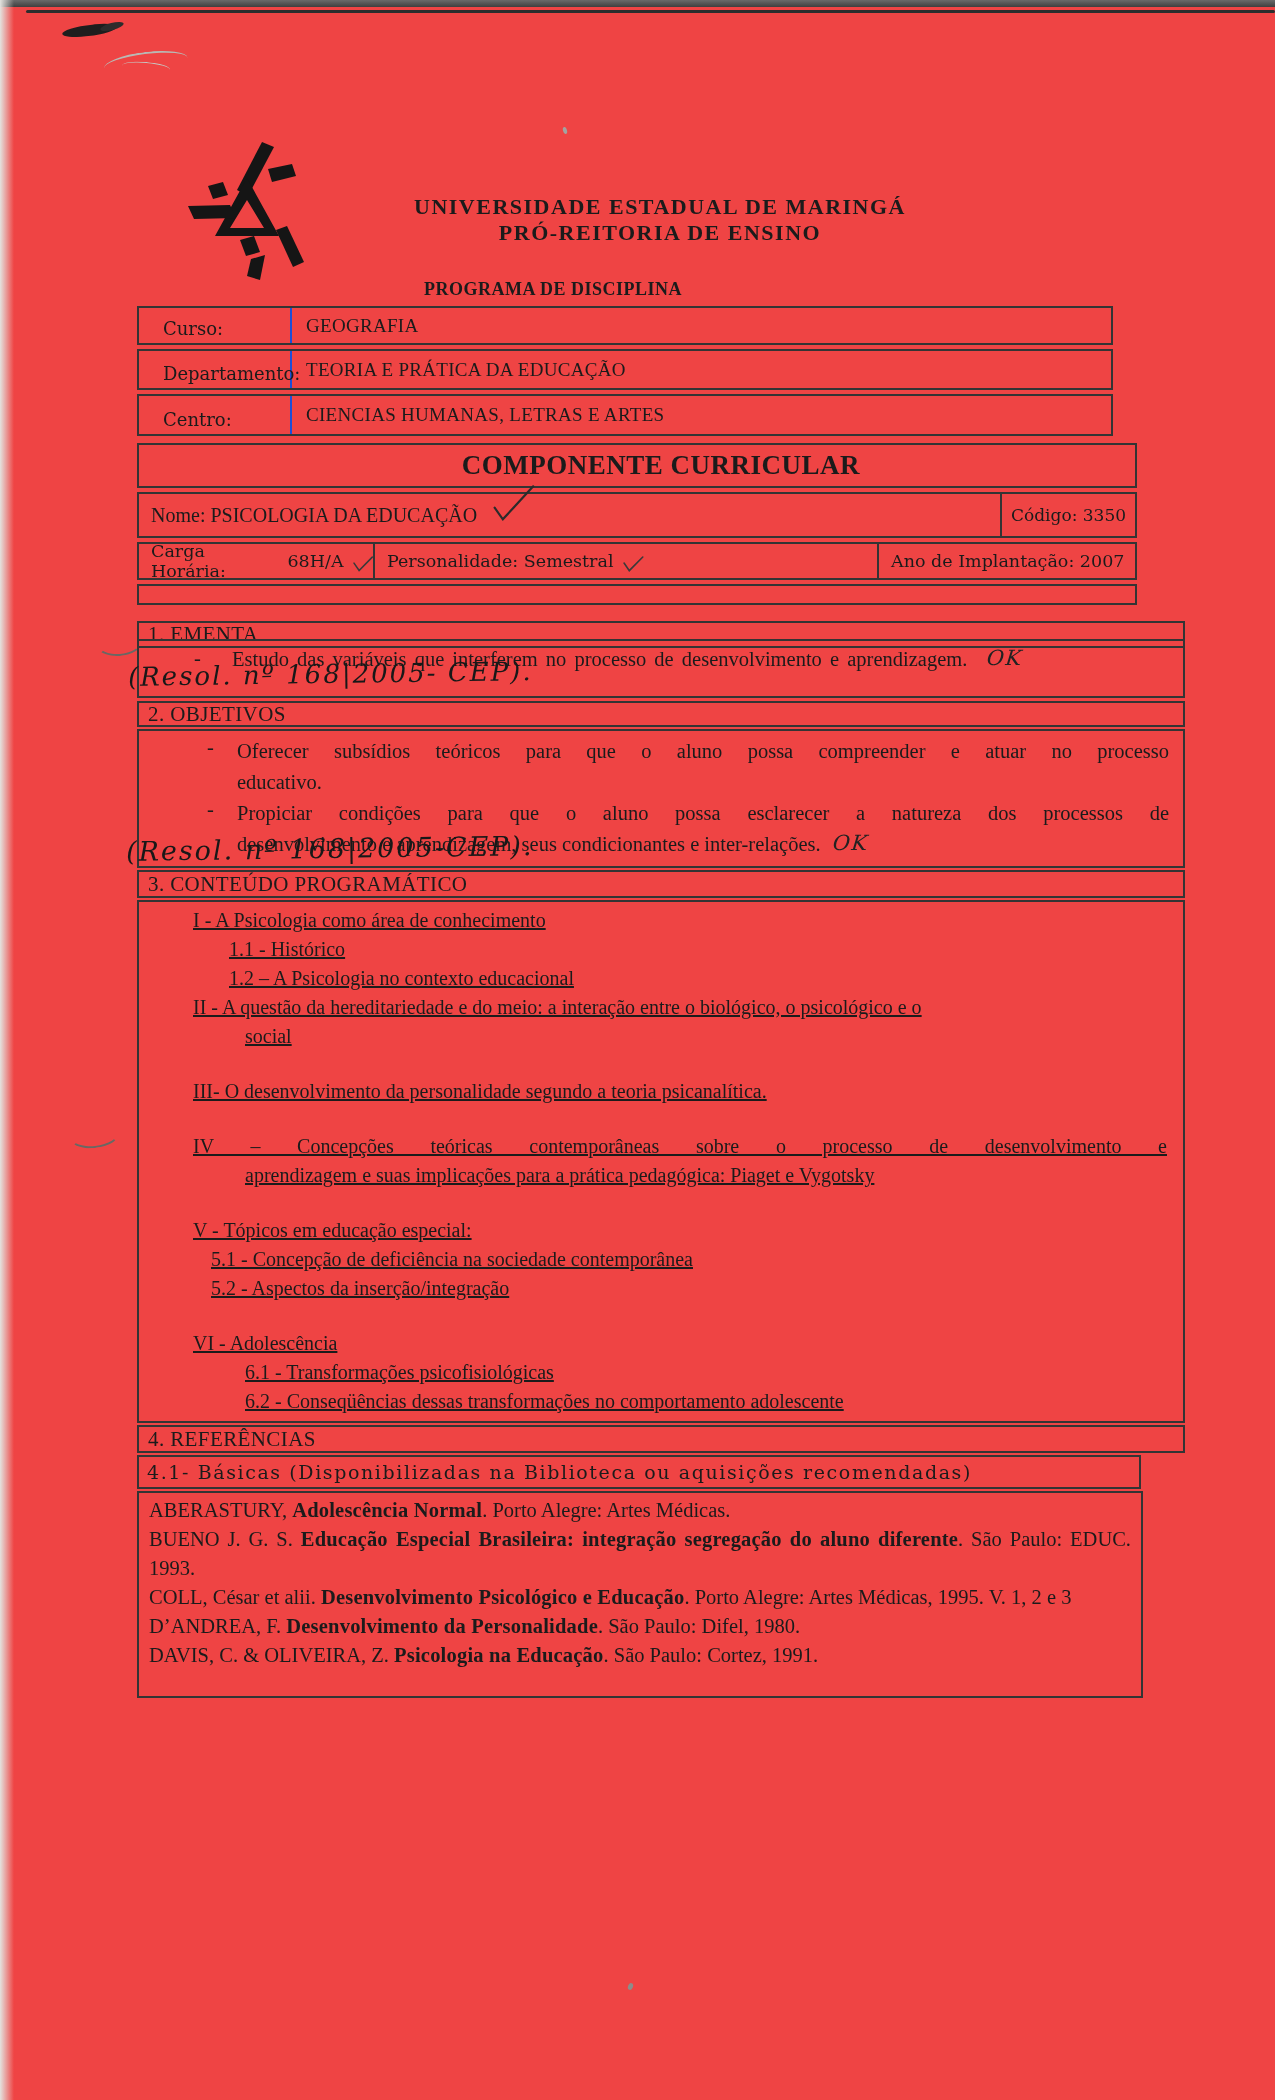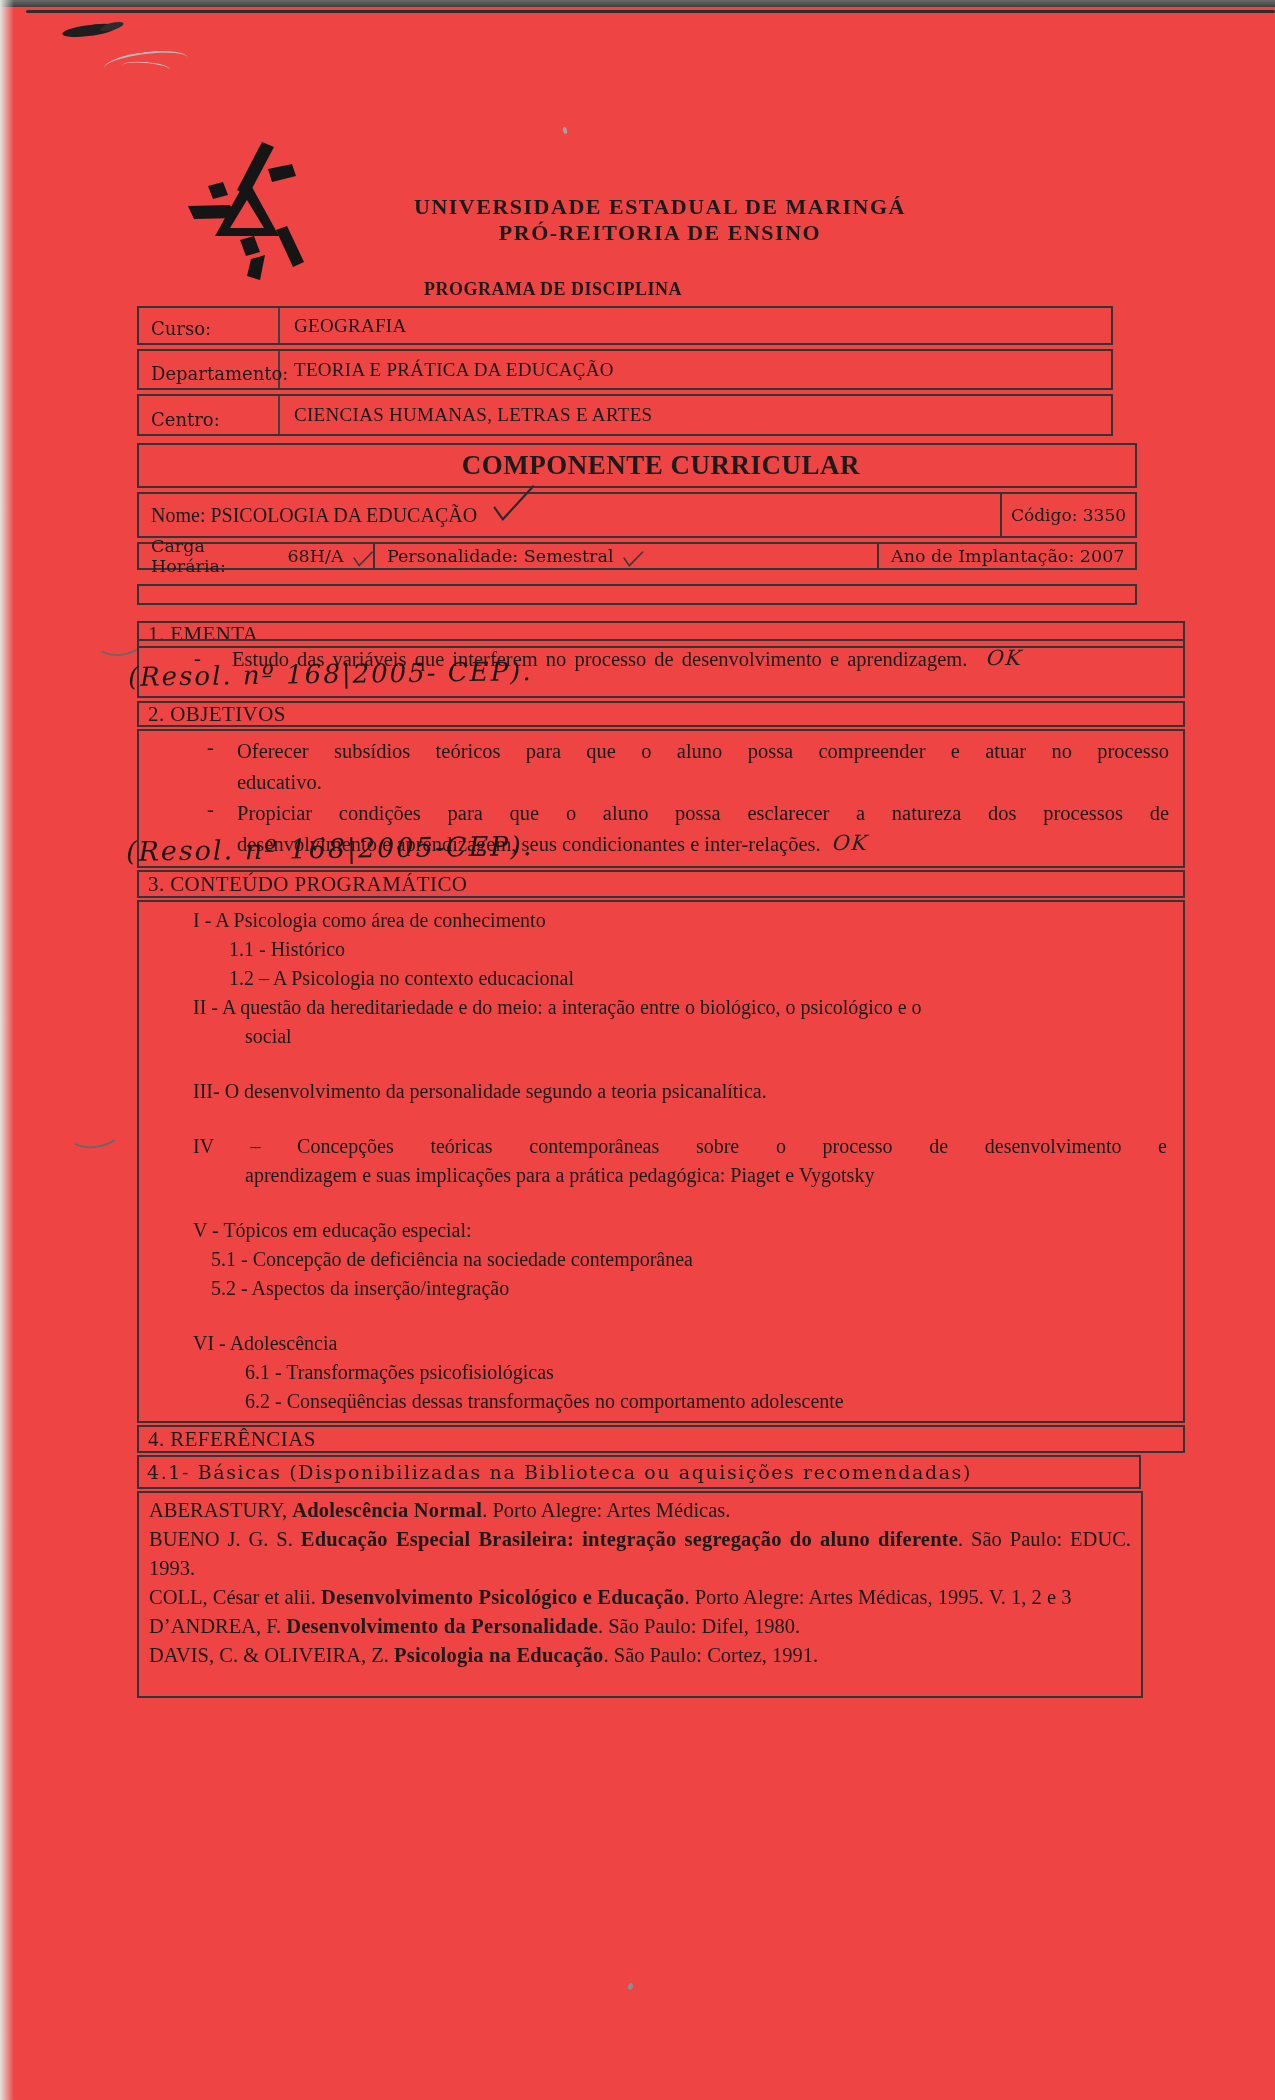--- a/index.html
+++ b/index.html
@@ -20,23 +20,23 @@
   .arc1{left:96px;top:630px;width:42px;height:22px;transform:rotate(-4deg);}
   .arc2{left:68px;top:1120px;width:48px;height:24px;transform:rotate(-6deg);}
   
   .inst{left:330px;width:660px;text-align:center;font-weight:bold;font-size:22px;letter-spacing:1.5px;}
   .inst1{top:194px;}
   .inst2{top:220px;}
   .doc-title{left:363px;top:279px;width:380px;text-align:center;font-weight:bold;font-size:18px;letter-spacing:0.5px;}
   
   .box{position:absolute;border:2px solid #343434;box-sizing:border-box;}
   .frow{display:flex;}
-  .lblcell{width:141px;border-right:2px solid #404040;display:flex;align-items:flex-end;
+  .lblcell{width:141px;border-right:2px solid #1d4ed8;display:flex;align-items:flex-end;
            padding:0 0 4px 12px;box-sizing:border-box;
-           font-family:"DejaVu Serif",serif;font-size:18px;}
+           font-family:"DejaVu Serif",serif;font-size:18px;margin-left:12px;}
   .valcell{flex:1;display:flex;align-items:center;padding-left:14px;font-size:19px;letter-spacing:0.3px;}
   .comp-title{display:flex;align-items:center;justify-content:center;font-weight:bold;font-size:27px;
               letter-spacing:0.5px;padding-left:48px;box-sizing:border-box;}
   .nome-cell{flex:1;display:flex;align-items:center;padding-left:12px;font-size:20px;}
   .codigo-cell{width:135px;border-left:2px solid #343434;display:flex;align-items:center;justify-content:center;
                font-family:"DejaVu Serif",serif;font-size:17px;box-sizing:border-box;}
   .carga-cell{display:flex;align-items:center;padding-left:12px;font-family:"DejaVu Serif",serif;font-size:17.5px;box-sizing:border-box;}
   .c1{width:236px;border-right:2px solid #343434;}
   .c2{width:504px;border-right:2px solid #343434;}
   .c3{flex:1;}
@@ -44,21 +44,21 @@
   
   .ementa-line{position:relative;padding:6px 14px 0 93px;font-size:20.5px;word-spacing:3px;}
   .ementa-dash{position:absolute;left:55px;top:6px;}
   
   .bullets{padding-top:5px;}
   .bullet{position:relative;padding:0 14px 0 98px;}
   .bullet .dash{position:absolute;left:68px;top:0;font-size:20.5px;}
   .bline{font-size:20.5px;line-height:31px;}
   .bline.fill{text-align:justify;text-align-last:justify;}
   
-  .ol-wrap{padding:4px 16px 0 0;}
+  .ol-wrap{padding:4px 16px 0 0;text-decoration:underline;}
   .ol-item{font-size:20px;line-height:29px;}
   .pl1{padding-left:54px;} .pl2{padding-left:72px;} .pl3{padding-left:90px;} .pl4{padding-left:106px;}
   .gap{margin-top:26px;}
   .fill{text-align:justify;text-align-last:justify;}
   
   .sub41{display:flex;align-items:center;padding-left:8px;font-family:"DejaVu Serif",serif;
          font-size:19px;letter-spacing:1.6px;box-sizing:border-box;}
   .refs{padding:3px 10px 0 10px;}
   .ref{font-size:20.5px;line-height:29px;text-align:justify;}
   .ref strong{letter-spacing:0.2px;}
@@ -129,21 +129,21 @@
       <svg class="check check-big" width="44" height="42" viewBox="0 0 44 42">
         <path d="M4 27 L13 38 L41 3" fill="none" stroke="#2b2b2b" stroke-width="2.2" stroke-linecap="round"></path>
       </svg>
     </div>
     <div class="codigo-cell">
       <span>Código:</span>&nbsp;
       <span>3350</span>
     </div>
   </div>
 
-  <div class="box frow" style="left:137px;top:542px;width:1000px;height:28px;">
+  <div class="box frow" style="left:137px;top:542px;width:1000px;height:38px;">
     <div class="carga-cell c1">
       <span>Carga Horária:</span>&nbsp;
       <span>68H/A</span>
       <svg class="check check-sm" width="22" height="20" viewBox="0 0 22 20">
         <path d="M2 10 L8 17 L20 2" fill="none" stroke="#3a3a3a" stroke-width="1.6" stroke-linecap="round"></path>
       </svg>
     </div>
     <div class="carga-cell c2">
       <span>Personalidade:</span>&nbsp;
       <span>Semestral</span>

